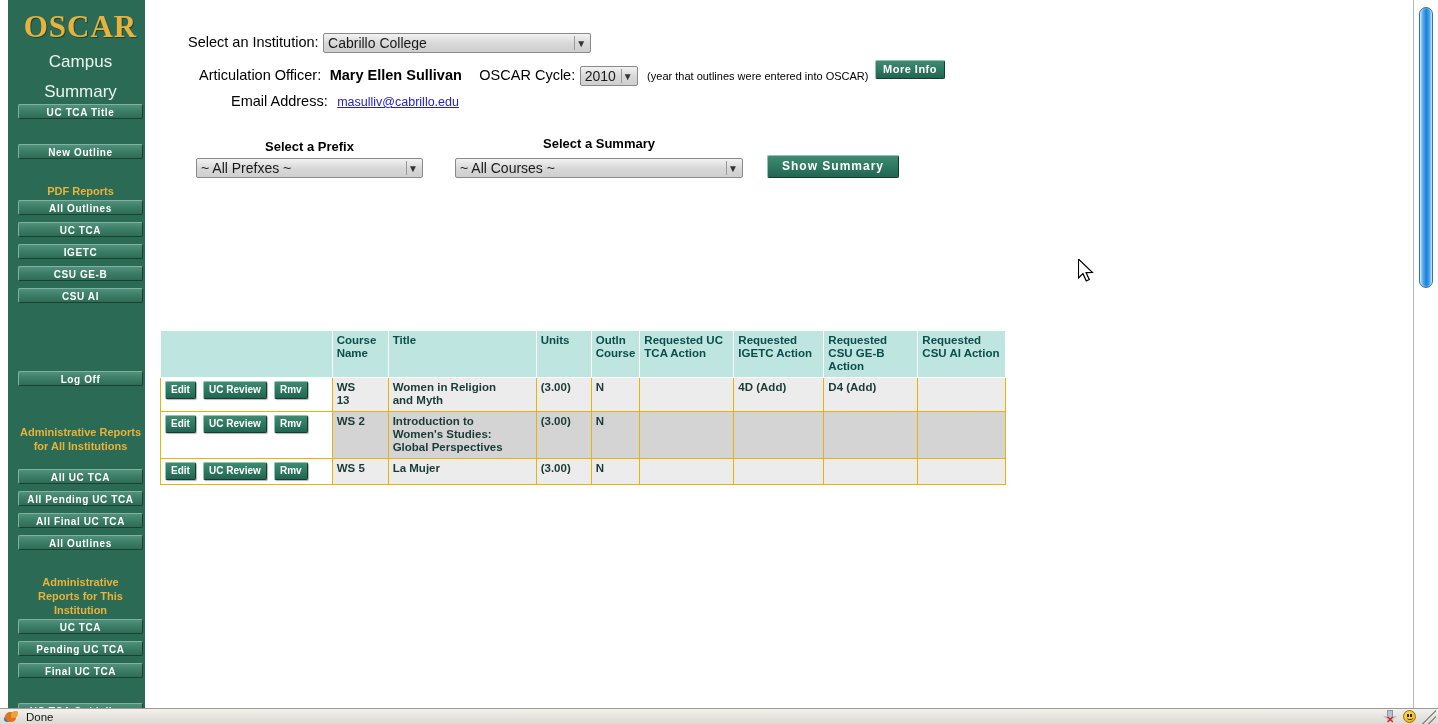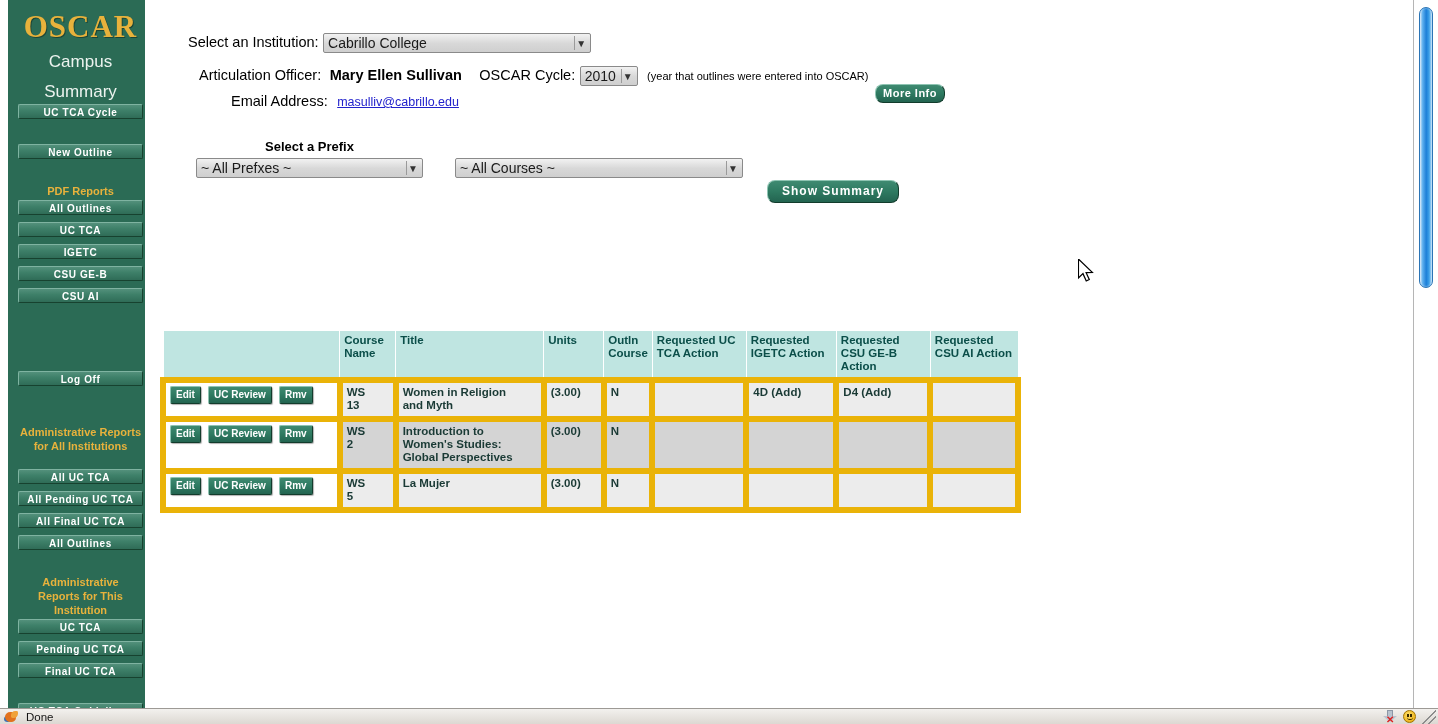--- a/index.html
+++ b/index.html
@@ -132,25 +132,24 @@
     display: inline-block;
     font-size: 11px;
     font-weight: bold;
     color: #ffffff;
     letter-spacing: .5px;
     background: linear-gradient(to bottom, #3f8a71 0%, #2e7a61 50%, #236450 100%);
     border-top: 1px solid #8ec4b2;
     border-left: 1px solid #8ec4b2;
     border-right: 1px solid #123c2c;
     border-bottom: 1px solid #123c2c;
-    border-radius: 8px;
+    border-radius: 2px;
     padding: 2px 7px 3px 7px;
     cursor: pointer;
     white-space: nowrap;
-    margin-top: 25px;
   }
   .show-summary {
     font-size: 12px;
     padding: 3px 14px 4px 14px;
     letter-spacing: 1px;
   }
   .section-head {
     font-size: 13px;
     font-weight: bold;
     color: #000;
@@ -171,21 +170,21 @@
     font-size: 11.5px;
     text-align: left;
     vertical-align: top;
     padding: 3px 4px 4px 4px;
     border: 1px solid #ffffff;
     line-height: 13px;
   }
   #summary-table td {
     vertical-align: top;
     padding: 3px 20px 4px 4px;
-    border: 6px solid #eab308;
+    border: 1px solid #eab308;
     line-height: 13px;
     font-weight: bold;
     color: #1a3a35;
   }
   tr.row-a td { background: #ececec; }
   tr.row-b td { background: #d4d4d4; }
   td.actions { background: #ffffff !important; padding: 2px 3px; white-space: nowrap; }
   tr.row-a td.actions, tr.row-b td.actions { background: #ffffff !important; }
   .mini-btn {
     display: inline-block;
@@ -327,21 +326,21 @@
 </head>
 <body>
 
 <div id="app">
 
   <div id="sidebar">
     <div class="brand-oscar">OSCAR</div>
     <div class="brand-sub">Campus</div>
     <div class="brand-sub">Summary</div>
     <div class="sp-2"></div>
-    <div class="side-btn">UC TCA Cycle</div>
+    <div class="side-btn">UC TCA Title</div>
 
     <div class="sp-22"></div>
     <div class="side-btn">New Outline</div>
 
     <div class="sp-22"></div>
     <div class="side-head">PDF Reports</div>
     <div class="sp-2"></div>
     <div class="side-btn">All Outlines</div>
     <div class="sp-4"></div>
     <div class="side-btn">UC TCA</div>
@@ -426,20 +425,23 @@
     <div class="form-row" style="left:51px; top:158px;">
       <span class="selwrap">
         <select class="ff" style="width:227px;">
           <option>~ All Prefxes ~</option>
         </select>
         <span class="divider"></span>
         <span class="arrow">▼</span>
       </span>
     </div>
 
+    <div class="form-row" style="left:310px; top:136px; width:288px;">
+      <div class="section-head">Select a Summary</div>
+    </div>
     <div class="form-row" style="left:310px; top:158px;">
       <span class="selwrap">
         <select class="ff" style="width:288px;">
           <option>~ All Courses ~</option>
         </select>
         <span class="divider"></span>
         <span class="arrow">▼</span>
       </span>
     </div>
 

